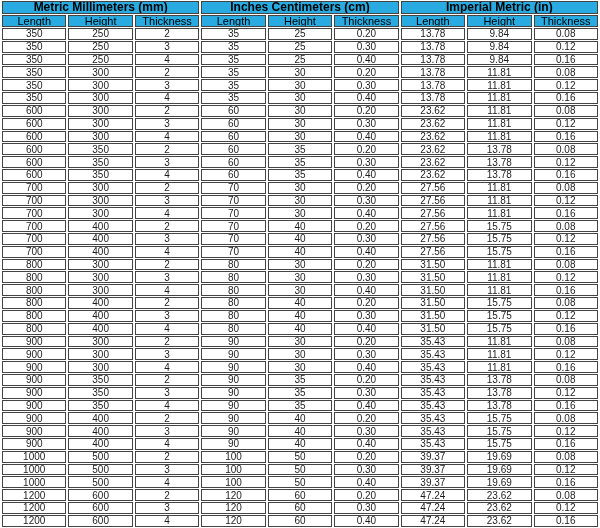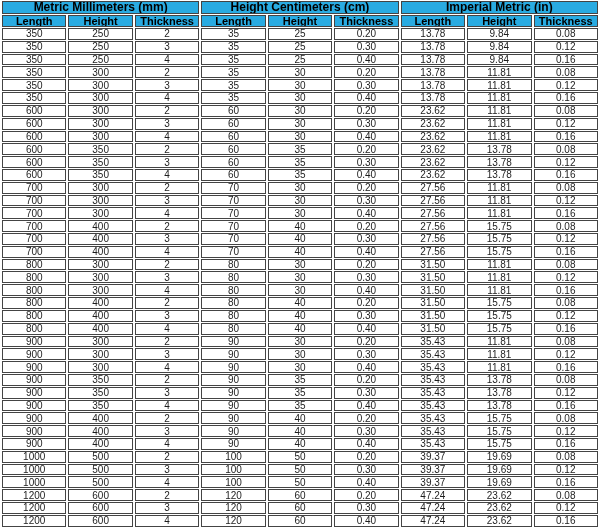--- a/index.html
+++ b/index.html
@@ -40,40 +40,40 @@
     background: var(--header-bg);
     color: var(--header-text);
     font-weight: bold;
     font-size: 12px;
     line-height: 11px;
     height: 11px;
   }
   table.conv thead th.col-header {
     background: var(--header-bg);
     color: var(--header-text);
-    font-weight: bold;
+    font-weight: normal;
     font-size: 11px;
     line-height: 10px;
     height: 10px;
   }
   table.conv tbody td {
     background: var(--row-bg);
     color: var(--cell-text);
     font-size: 10px;
     line-height: 9px;
   }
 </style>
 </head>
 <body>
 
 <table class="conv">
   <thead>
     <tr>
       <th colspan="3" class="section-title">Metric Millimeters (mm)</th>
-      <th colspan="3" class="section-title">Height Centimeters (cm)</th>
+      <th colspan="3" class="section-title">Inches Centimeters (cm)</th>
       <th colspan="3" class="section-title">Imperial Metric (in)</th>
     </tr>
     <tr>
       <th class="col-header">Length</th>
       <th class="col-header">Height</th>
       <th class="col-header">Thickness</th>
       <th class="col-header">Length</th>
       <th class="col-header">Height</th>
       <th class="col-header">Thickness</th>
       <th class="col-header">Length</th>

